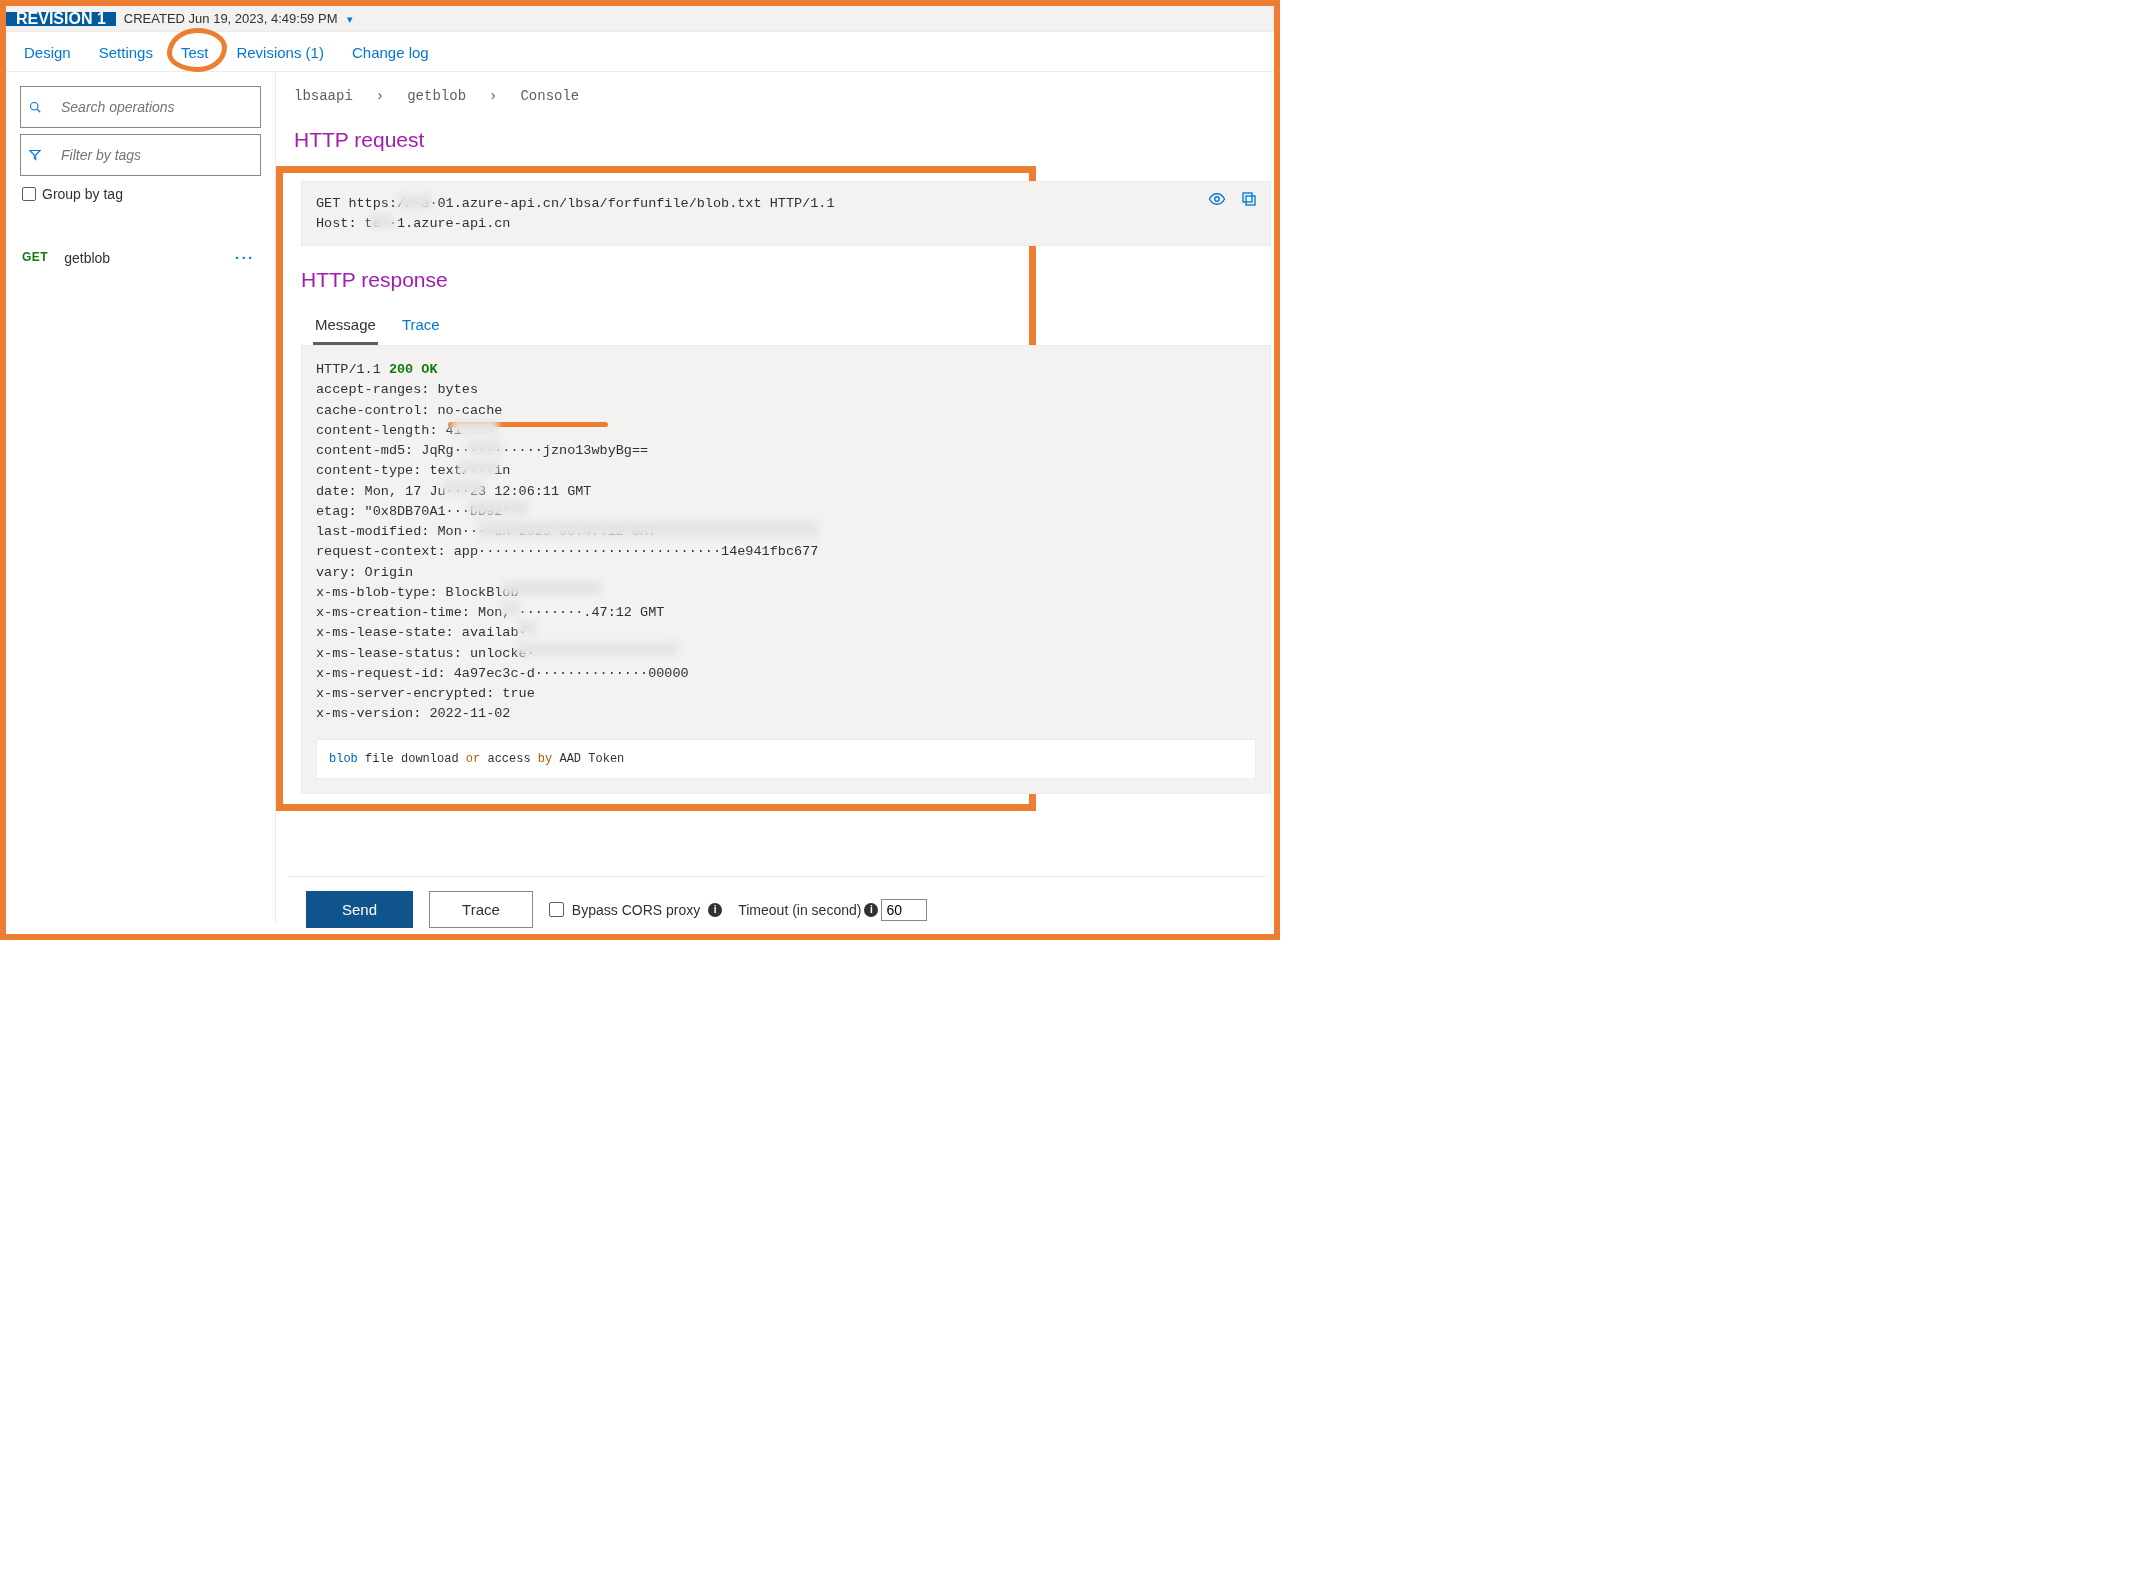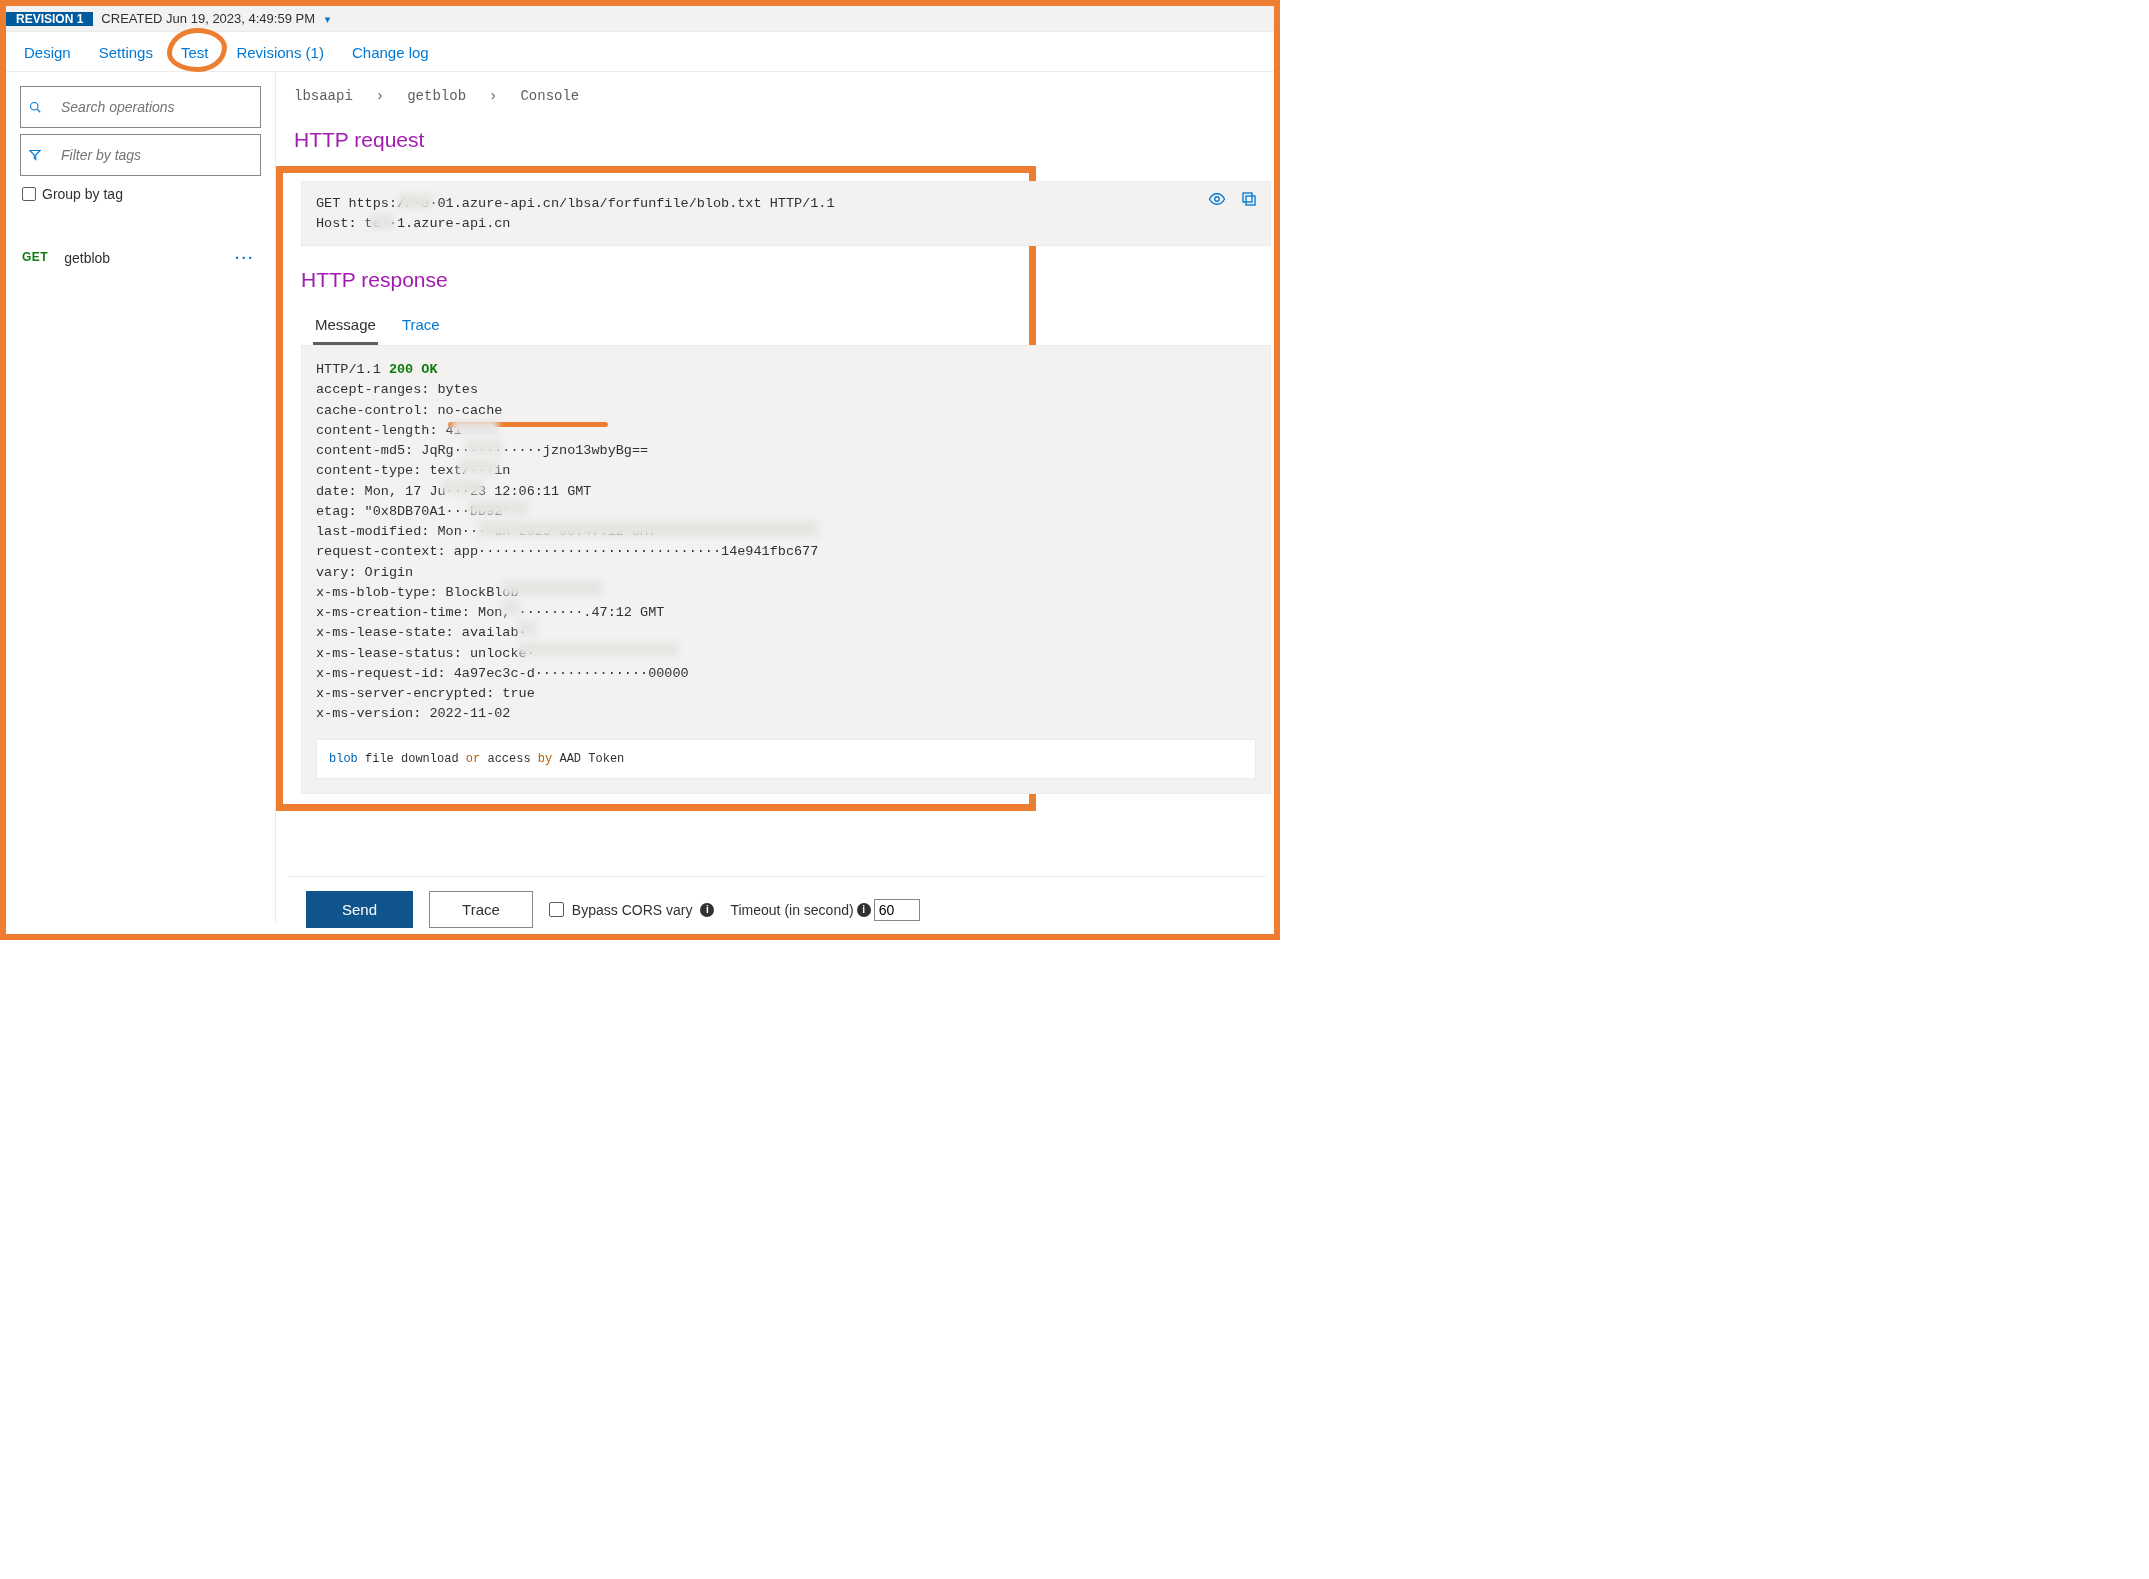--- a/index.html
+++ b/index.html
@@ -18,21 +18,21 @@
     display: flex;
     align-items: center;
     background: #f3f2f1;
     border-bottom: 1px solid #edebe9;
     height: 26px;
   }
   .revision-badge {
     background: #005a9e;
     color: #fff;
     padding: 4px 10px;
-    font-size: 12px;
+    font-size: 16px;
     font-weight: 600;
     height: 14px;
     display: flex;
     align-items: center;
   }
   .created-text {
     padding-left: 8px;
     font-size: 13px;
     color: #323130;
   }
@@ -301,21 +301,21 @@
       </div>
     </div>
   </div>
 </div>
 
 <div class="footer-bar">
   <button class="btn-primary">Send</button>
   <button class="btn-secondary">Trace</button>
   <label style="display:flex;align-items:center;gap:8px;">
     <span class="chk-sq"></span>
-    <span>Bypass CORS vary</span>
+    <span>Bypass CORS proxy</span>
     <span class="info-circle">i</span>
   </label>
   <div class="timeout-wrap">
     <span>Timeout (in second)</span>
     <span class="info-circle">i</span>
     <input class="timeout-input" value="60" style="">
   </div>
 </div>
 
 </body></html>

